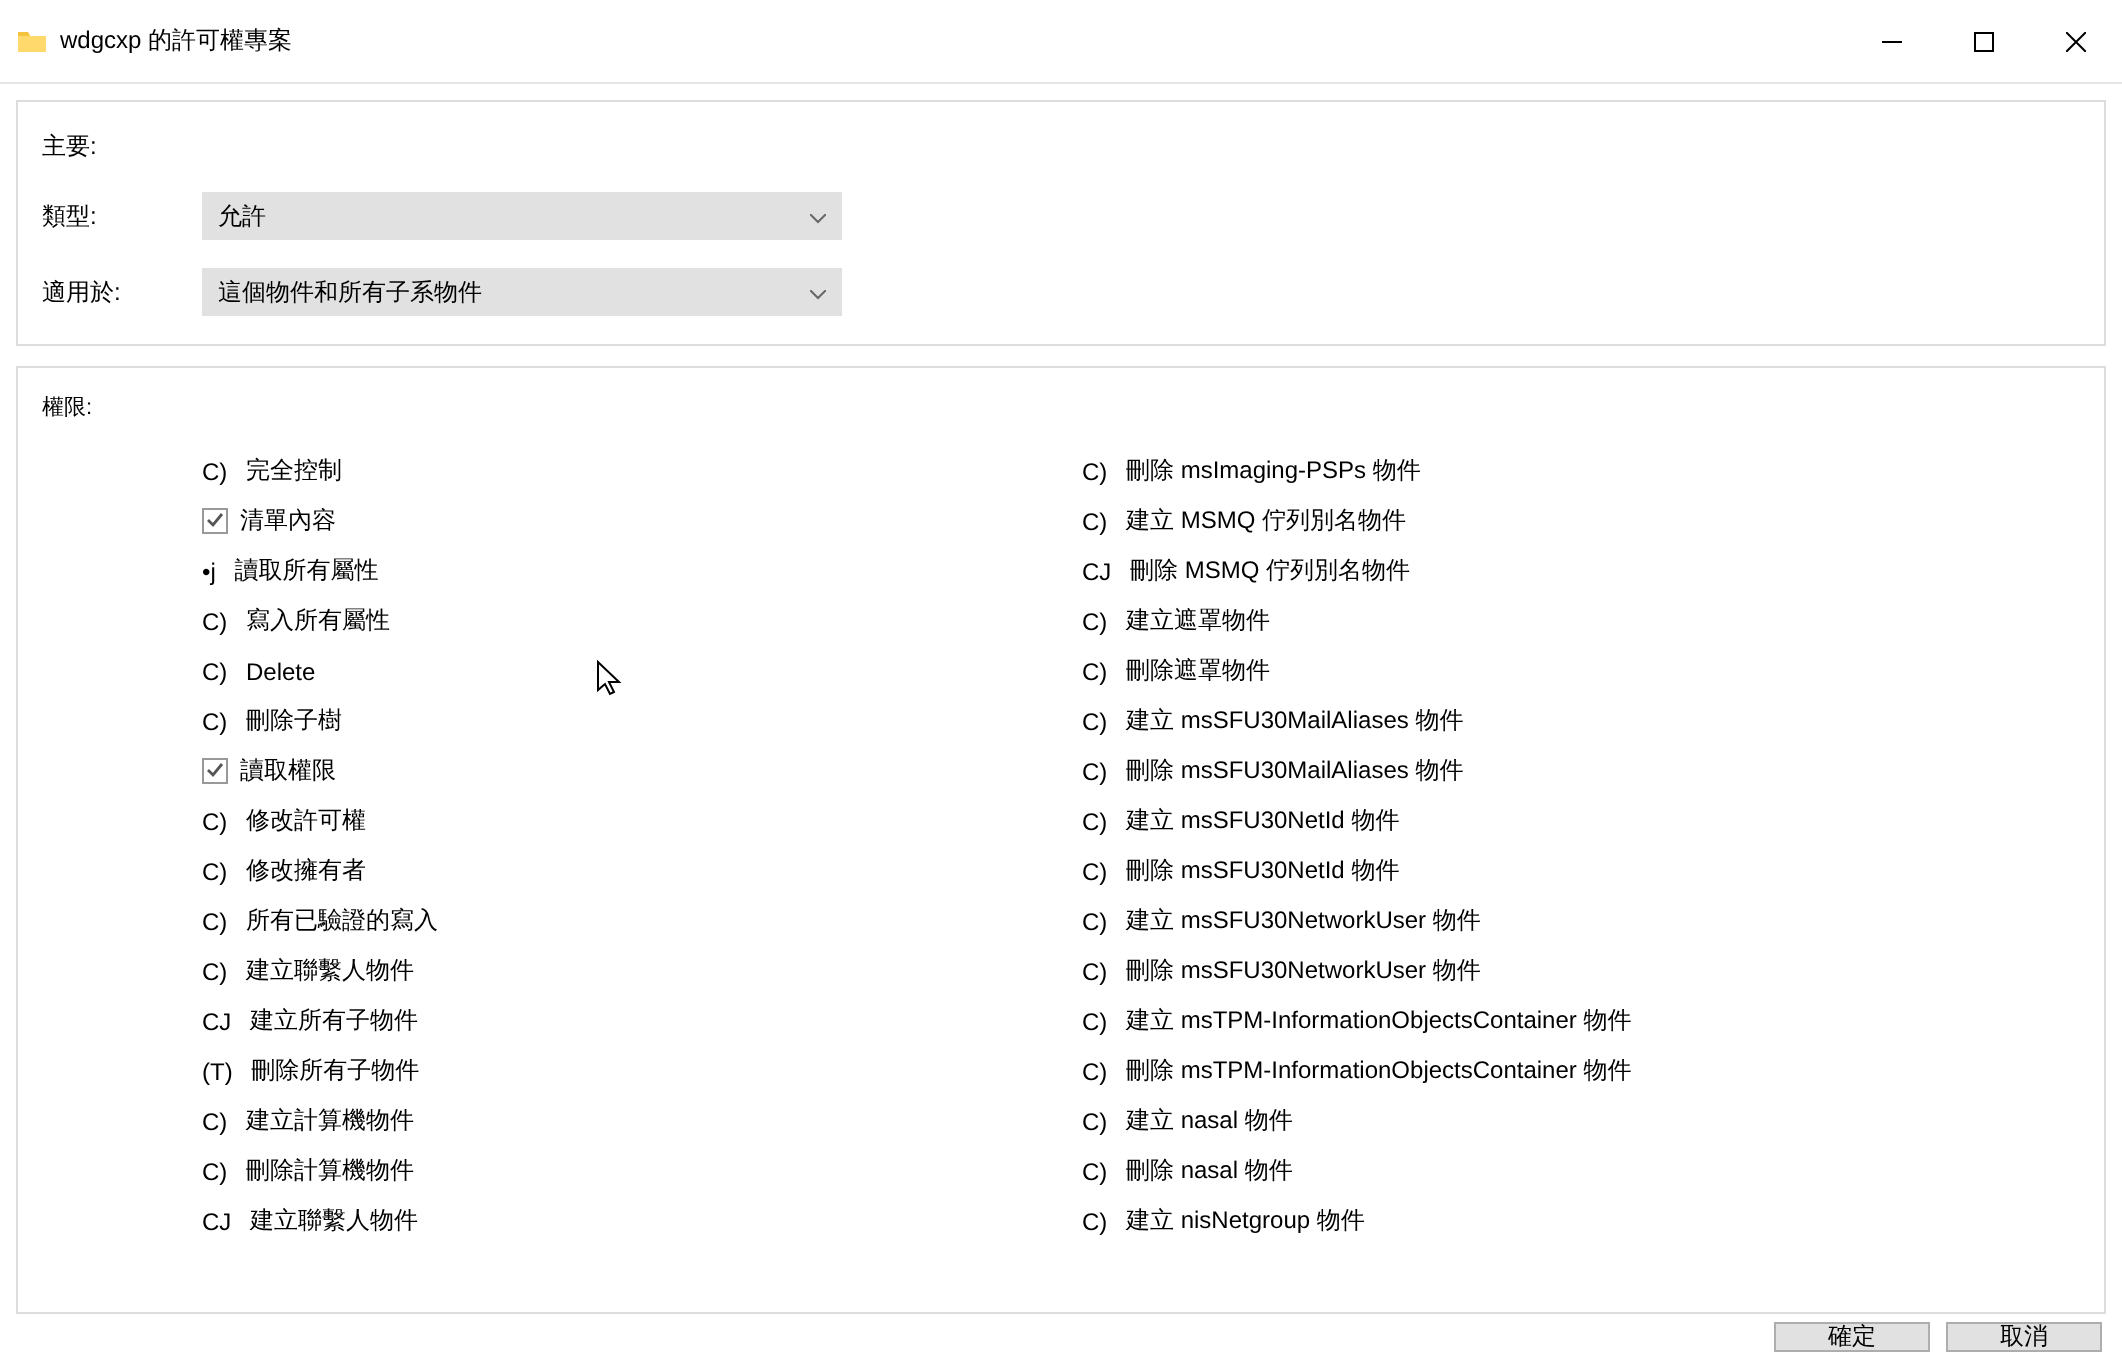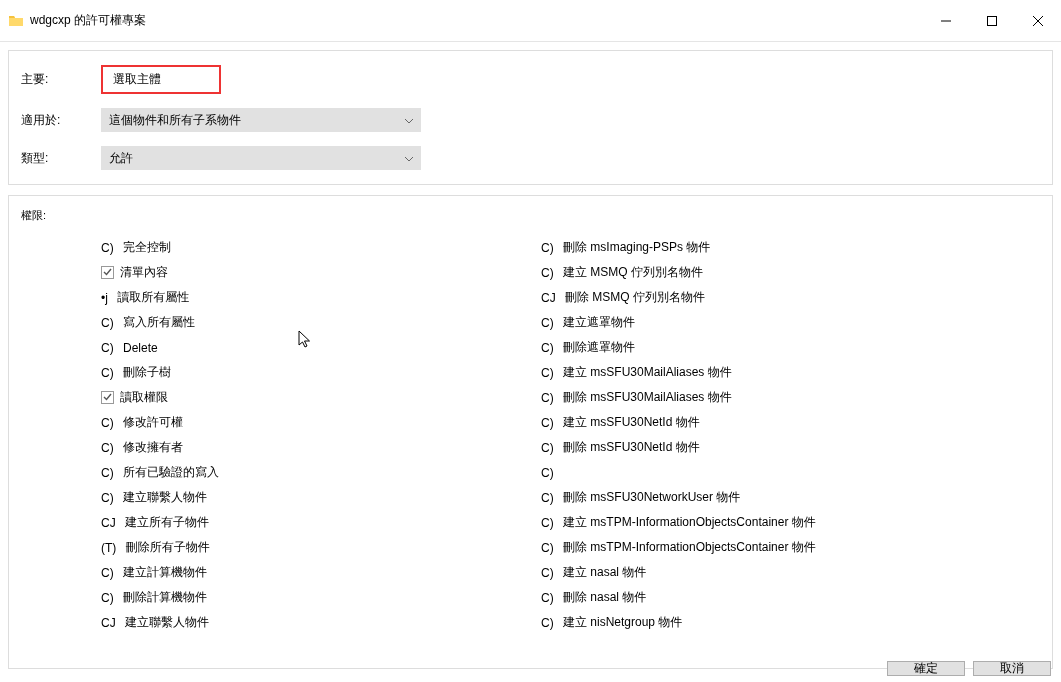--- a/index.html
+++ b/index.html
@@ -138,40 +138,39 @@
       <svg viewBox="0 0 10 10">
         <path d="M0 0l10 10M10 0L0 10" stroke="#000" stroke-width="1"></path>
       </svg>
     </div>
 </div>
 
 <div class="content">
   <div class="panel">
     <div class="form-row">
       <div class="form-label">主要:</div>
-      <div class="principal-box">選取主體</div>
+    </div>
+    <div class="form-row">
+      <div class="form-label">類型:</div>
+      <div class="dropdown">
+        <span>允許</span>
+        <span class="chev"><svg width="8" height="5" viewBox="0 0 8 5">
+              <path d="M0 0l4 4 4-4" fill="none" stroke="#666"></path>
+            </svg></span>
+      </div>
     </div>
     <div class="form-row">
       <div class="form-label">適用於:</div>
       <div class="dropdown">
         <span>這個物件和所有子系物件</span>
         <span class="chev"><svg width="8" height="5" viewBox="0 0 8 5">
               <path d="M0 0l4 4 4-4" fill="none" stroke="#666"></path>
             </svg></span>
       </div>
     </div>
-    <div class="form-row">
-      <div class="form-label">類型:</div>
-      <div class="dropdown">
-        <span>允許</span>
-        <span class="chev"><svg width="8" height="5" viewBox="0 0 8 5">
-              <path d="M0 0l4 4 4-4" fill="none" stroke="#666"></path>
-            </svg></span>
-      </div>
-    </div>
   </div>
 
   <div class="perm-panel">
     <div class="perm-label">權限:</div>
     <div class="perm-cols">
       <div class="perm-col" id="col-left">
           <div class="perm-item">
             <span class="prefix">C) </span>
             <span class="txt">完全控制</span>
           </div>
@@ -276,20 +275,21 @@
           <div class="perm-item">
             <span class="prefix">C) </span>
             <span class="txt">建立 msSFU30NetId 物件</span>
           </div>
           <div class="perm-item">
             <span class="prefix">C) </span>
             <span class="txt">刪除 msSFU30NetId 物件</span>
           </div>
           <div class="perm-item">
             <span class="prefix">C) </span>
+            <span class="txt">建立 msSFU30NetworkUser 物件</span>
           </div>
           <div class="perm-item">
             <span class="prefix">C) </span>
             <span class="txt">刪除 msSFU30NetworkUser 物件</span>
           </div>
           <div class="perm-item">
             <span class="prefix">C) </span>
             <span class="txt">建立 msTPM-InformationObjectsContainer 物件</span>
           </div>
           <div class="perm-item">

